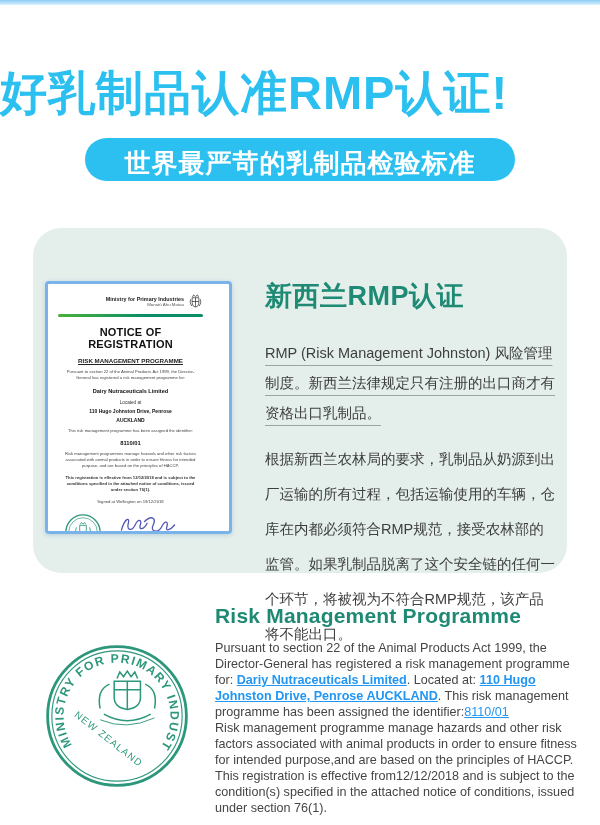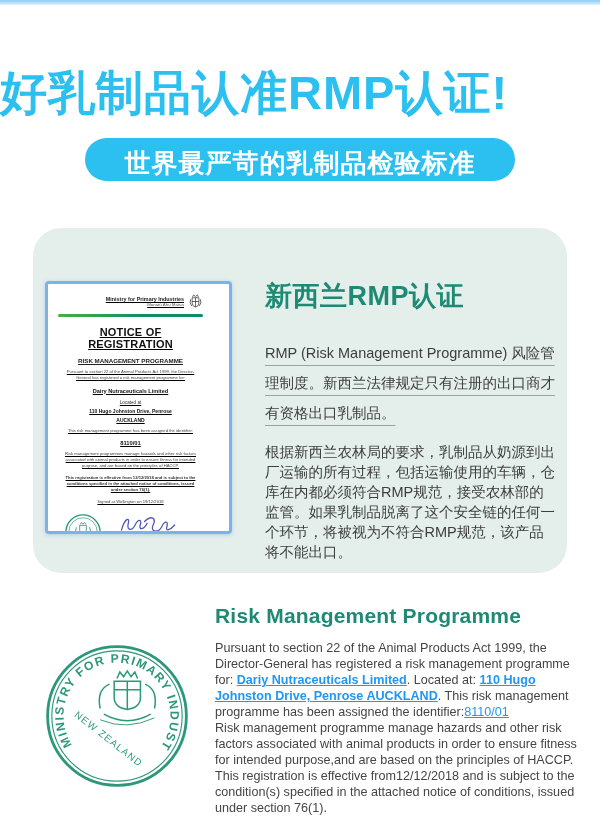--- a/index.html
+++ b/index.html
@@ -16,21 +16,21 @@
   .subtitle-pill { position: absolute; left: 85px; top: 138px; width: 430px; height: 43px;
     background: #2bc0f0; border-radius: 22px; display: flex; align-items: flex-end; justify-content: center; }
   .subtitle-pill span { color: #ffffff; font-size: 26px; font-weight: bold; letter-spacing: 1px; }
 
   .info-card { position: absolute; left: 33px; top: 228px; width: 534px; height: 345px;
     background: #e4efec; border-radius: 28px; }
 
   
   .cert-frame { position: absolute; left: 12px; top: 53px; width: 187px; height: 253px;
     background: #ffffff; border: 3px solid #79b3e9; border-radius: 4px;
-    box-shadow: 0 1px 4px rgba(60,110,160,.25); padding: 7px 26px 0 10px; overflow: hidden; text-decoration: underline; }
+    box-shadow: 0 1px 4px rgba(60,110,160,.25); padding: 7px 26px 0 10px; overflow: hidden; }
   .cert-header { display: flex; justify-content: flex-end; align-items: center; gap: 4px; margin-top: 2px; }
   .cert-ministry { text-align: right; }
   .cert-ministry-name { font-size: 5.4px; font-weight: bold; color: #1a1a1a; }
   .cert-ministry-maori { font-size: 4.4px; color: #555; }
   .cert-swoosh { margin-top: 4px; height: 3px; border-radius: 2px;
     background: linear-gradient(90deg, #49b13a, #0b8e66 60%, #0b8e66); }
   .cert-title { text-align: center; font-size: 11px; font-weight: bold; color: #111; margin-top: 9px; letter-spacing: .2px; }
   .cert-subtitle { text-align: center; font-size: 6.2px; font-weight: bold; color: #222; margin-top: 7px; text-decoration: underline; }
   .cert-fine { text-align: center; font-size: 4.2px; color: #444; margin-top: 5px; line-height: 1.5; padding: 0 6px; }
   .cert-fine.bold { font-weight: bold; color: #333; }
@@ -41,21 +41,21 @@
   .cert-footer { display: flex; justify-content: space-between; align-items: flex-start; margin-top: 8px; padding: 0 6px; }
   .cert-sign-block { text-align: left; width: 80px; }
   .cert-tiny { font-size: 3.8px; color: #333; line-height: 1.6; }
   .cert-tiny.first { margin-top: 2px; }
 
   
   .card-right { position: absolute; left: 224px; top: 50px; width: 292px; margin-left: 8px; }
   .card-heading { font-size: 27px; font-weight: bold; color: #1e8a74; letter-spacing: .5px; }
   .rmp-def { margin-top: 24px; font-size: 14.5px; line-height: 30px; color: #3e3e3e;
     text-decoration: underline; text-decoration-color: #9aa5a2; text-underline-offset: 7px; text-decoration-thickness: 1px; }
-  .rmp-desc { margin-top: 14px; font-size: 14.5px; line-height: 20px; color: #3e3e3e; }
+  .rmp-desc { margin-top: 14px; font-size: 14.5px; line-height: 35px; color: #3e3e3e; }
 
   
   .seal-svg { position: absolute; left: 42px; top: 641px; }
   .rmp-block { position: absolute; left: 215px; top: 604px; width: 368px; }
   .rmp-heading { font-size: 21px; font-weight: bold; color: #1e8a74; letter-spacing: .2px; }
   .rmp-paragraph { margin-top: 12px; font-size: 12.6px; line-height: 16px; color: #454545; }
   .rmp-paragraph .blue { color: #2196f3; text-decoration: underline; }
   .rmp-paragraph .blue.bold { font-weight: bold; }
 </style>
 </head>
@@ -118,21 +118,21 @@
           <div class="cert-tiny first">Hana Davey</div>
           
           
           
         </div>
       </div>
     </div>
 
     <div class="card-right">
       <h2 class="card-heading">新西兰RMP认证</h2>
-      <p class="rmp-def">RMP (Risk Management Programme) 风险管理制度。新西兰法律规定只有注册的出口商才有资格出口乳制品。</p>
+      <p class="rmp-def">RMP (Risk Management Johnston) 风险管理制度。新西兰法律规定只有注册的出口商才有资格出口乳制品。</p>
       <p class="rmp-desc">根据新西兰农林局的要求，乳制品从奶源到出厂运输的所有过程，包括运输使用的车辆，仓库在内都必须符合RMP规范，接受农林部的监管。如果乳制品脱离了这个安全链的任何一个环节，将被视为不符合RMP规范，该产品将不能出口。</p>
     </div>
 
   </div>
 
   <svg class="seal-svg" width="150" height="150" viewBox="0 0 160 160">
     <circle cx="80" cy="80" r="74" fill="none" stroke="#2d977c" stroke-width="3"></circle>
     <circle cx="80" cy="80" r="69.5" fill="none" stroke="#2d977c" stroke-width="1.2"></circle>
     <defs>
       <path id="sealArc" d="M 33.3 112.7 A 57 57 0 1 1 126.7 112.7" fill="none"></path>

